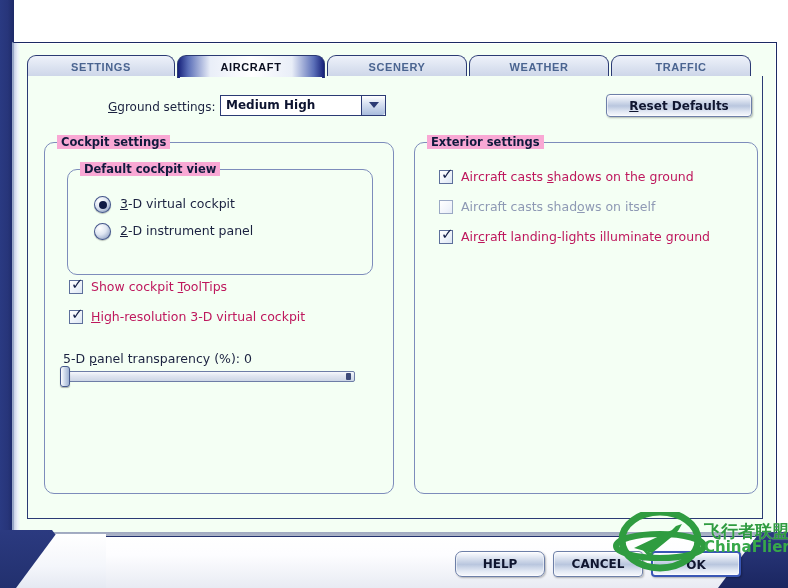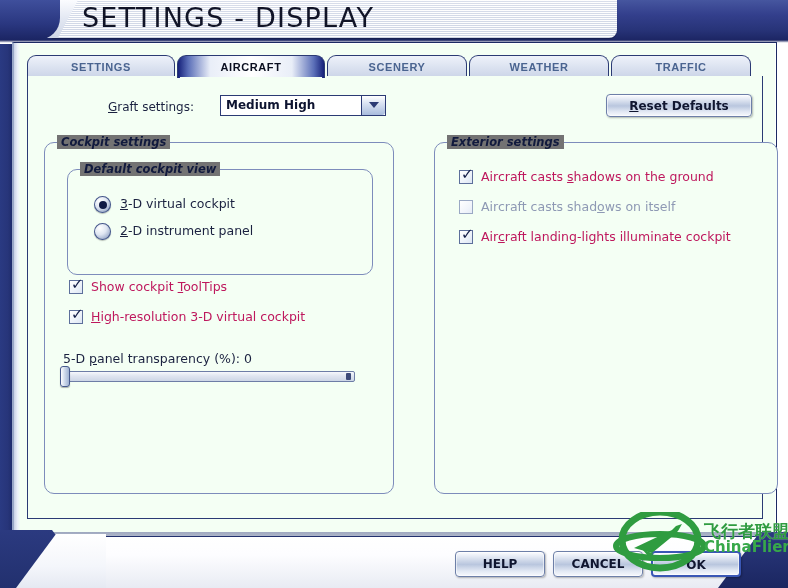--- a/index.html
+++ b/index.html
@@ -175,29 +175,28 @@
   
   .group {
     position:absolute;
     border:1px solid #7d8cbb;
     border-radius:10px;
     background:#f4fff4;
     box-sizing:border-box;
   }
   .group-title {
     position:absolute; top:-8px; left:12px;
-    background:#737373;
+    background:#f9a8d4;
     padding:0 4px;
     font-size:11.5px; font-weight:bold; color:#111a3d;
     font-family:"DejaVu Sans", sans-serif;
     white-space:nowrap;
-    font-style:italic;
   }
   .grp-cockpit { left:44px; top:142px; width:350px; height:352px; }
-  .grp-exterior{ left:434px; top:142px; width:344px; height:352px; }
+  .grp-exterior{ left:414px; top:142px; width:344px; height:352px; }
   .grp-defview { left:22px; top:26px; width:306px; height:106px; }
 
   
   .radio-row { position:absolute; }
   .radio {
     position:absolute; left:0; top:0; width:17px; height:17px; border-radius:50%;
     background: radial-gradient(circle at 35% 30%, #ffffff 0%, #dfe6f2 40%, #9aaac9 75%, #5f729c 100%);
     box-shadow: inset 0 0 0 1px #47598a, 0 1px 1px rgba(0,0,0,0.25);
     box-sizing:border-box;
   }
@@ -286,21 +285,21 @@
   .bottombar-leftwedge-inner{
     position:absolute; left:10px; top:534px; width:96px; height:54px;
     background: linear-gradient(to bottom,#ffffff 0%,#f4f6fb 60%,#e5e9f2 100%);
     clip-path: polygon(46px 0, 96px 0, 96px 54px, 6px 54px);
   }
   .bottombar-rightwedge {
     position:absolute; right:0px; top:532px; width:70px; height:56px;
     background: linear-gradient(to bottom,#2b3a80 0%, #1b2660 100%);
     clip-path: polygon(42px 0, 70px 0, 70px 56px, 0 56px);
   }
-  .btn-help   { left:455px; top:551px; width:90px; height:26px; line-height:25px; }
+  .btn-help   { left:455px; top:551px; width:90px; height:26px; line-height:25px;border-radius:7px; }
   .btn-cancel { left:553px; top:551px; width:90px; height:26px; line-height:25px; }
   .btn-ok     { left:651px; top:551px; width:90px; height:26px; line-height:25px;
                 border:2px solid #3a57b5; }
 
   
   .watermark { position:absolute; left:612px; top:512px; width:176px; height:62px; pointer-events:none; }
   .wm-cn {
     position:absolute; left:92px; top:8px;
     font-size:17px; font-weight:bold; color:#2f9c40;
     font-family:"DejaVu Sans", sans-serif; letter-spacing:0px;
@@ -315,44 +314,36 @@
   }
 </style>
 </head>
 <body>
 
 <div id="root">
 
   <div class="bg-left-strip"></div>
   <div class="bg-cut-text">ts</div>
 
-  <div class="titlebar-wrap">
-    <div class="titlebar-darkband"></div>
-    <div class="titlebar-dark-right"></div>
-    <div class="titlebar-plate"></div>
-    <div class="titlebar-notch"></div>
-    <div class="titlebar-title">SETTINGS - DISPLAY</div>
-    <div class="titlebar-underline"></div>
-  </div>
 
   <div class="dialog">
     <div class="dialog-inner-left"></div>
 
     <div class="tabstrip">
       <div class="tab" style="left:0px;   width:148px;"><span>SETTINGS</span></div>
       <div class="tab" style="left:300px; width:140px;"><span>SCENERY</span></div>
       <div class="tab active" style="left:150px; width:148px;"><span>AIRCRAFT</span></div>
       <div class="tab" style="left:442px; width:140px;"><span>WEATHER</span></div>
       <div class="tab" style="left:584px; width:140px;"><span>TRAFFIC</span></div>
     </div>
 
     <div class="tab-panel"></div>
   </div>
 
-  <div class="global-label"><u class="acc">G</u><span>raft settings:</span></div>
+  <div class="global-label"><u class="acc">G</u><span>ground settings:</span></div>
 
   <div class="combo">
     <div class="combo-value">Medium High</div>
     <div class="combo-btn">
         <span class="arr"></span>
       </div>
   </div>
 
   <div class="fsxbtn btn-reset"><u class="acc">R</u><span>eset Defaults</span></div>
 
@@ -409,21 +400,21 @@
 
     <div class="cb-row" style="left:24px; top:56px;">
       <div class="cb unchecked"></div>
       <div class="cb-label disabled"><span>Aircraft casts shad</span><u class="acc">o</u><span>ws on itself</span></div>
     </div>
 
     <div class="cb-row" style="left:24px; top:86px;">
       <div class="cb">
           <span class="tick">✓</span>
         </div>
-      <div class="cb-label"><span>Air</span><u class="acc">c</u><span>raft landing-lights illuminate cockpit</span></div>
+      <div class="cb-label"><span>Air</span><u class="acc">c</u><span>raft landing-lights illuminate ground</span></div>
     </div>
   </div>
 
   <div class="bottombar"></div>
   <div class="bottombar-skew"></div>
   <div class="bottombar-leftwedge"></div>
   <div class="bottombar-leftwedge-inner"></div>
   <div class="bottombar-rightwedge"></div>
 
   <div class="fsxbtn btn-help"><span>HELP</span></div>

